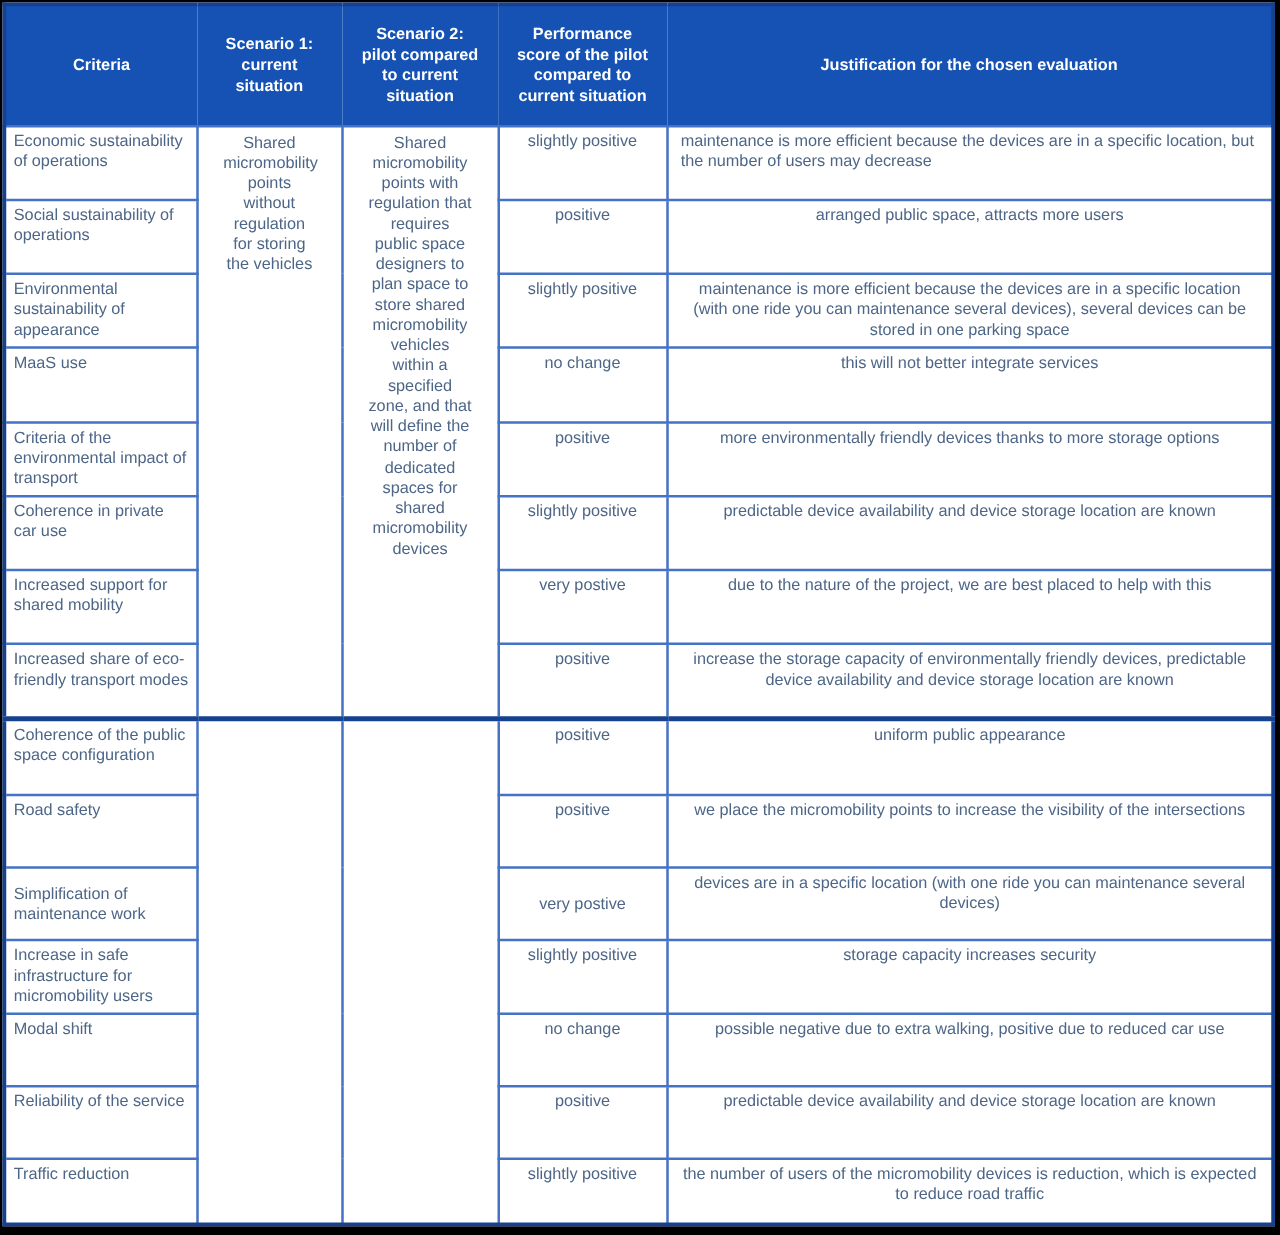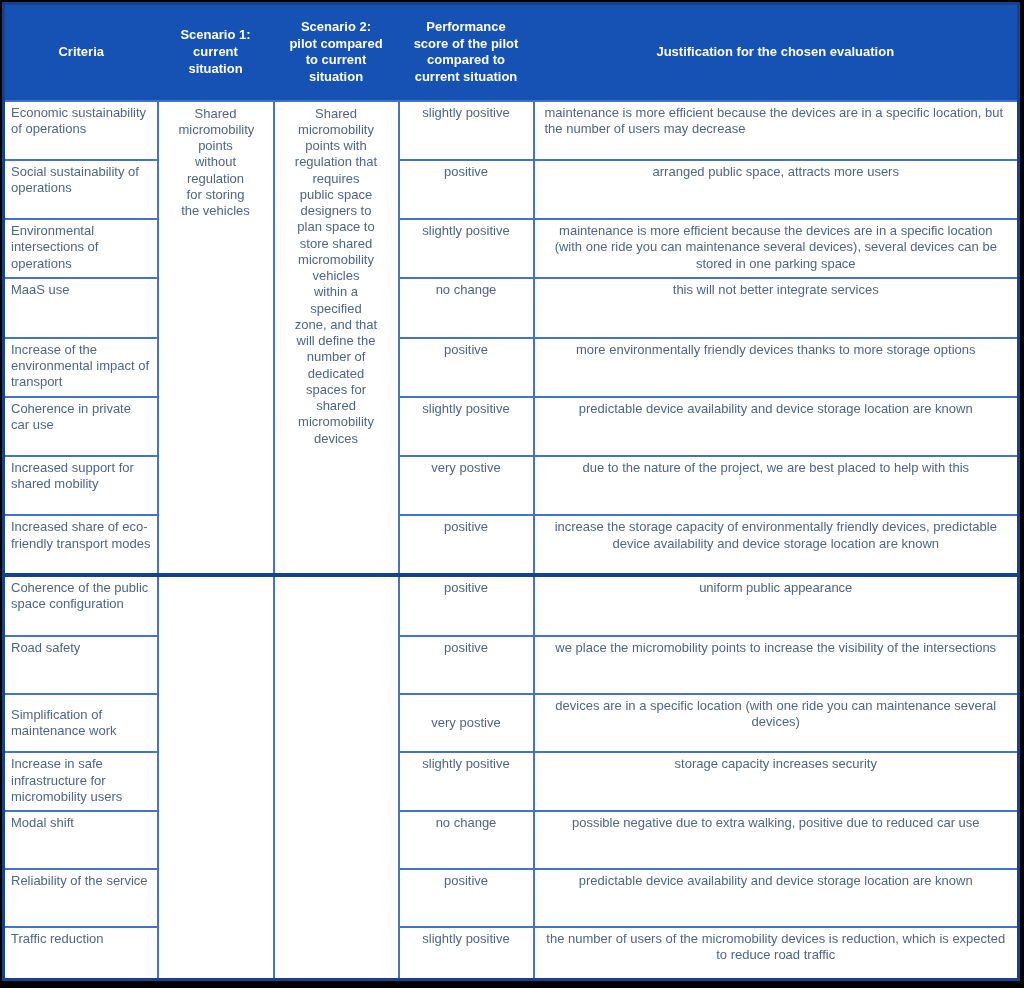--- a/index.html
+++ b/index.html
@@ -73,31 +73,31 @@
           <td class="scenario" rowspan="8">Shared micromobility points with regulation that requires public space designers to plan space to store shared micromobility vehicles within a specified zone, and that will define the number of dedicated spaces for shared micromobility devices</td>
           <td class="score">slightly positive</td>
           <td class="just align-left">maintenance is more efficient because the devices are in a specific location, but the number of users may decrease</td>
         </tr>
         <tr class="r-a">
           <td class="criteria">Social sustainability of operations</td>
           <td class="score">positive</td>
           <td class="just">arranged public space, attracts more users</td>
         </tr>
         <tr class="r-a">
-          <td class="criteria">Environmental intersections of operations</td>
+          <td class="criteria">Environmental sustainability of appearance</td>
           <td class="score">slightly positive</td>
           <td class="just">maintenance is more efficient because the devices are in a specific location (with one ride you can maintenance several devices), several devices can be stored in one parking space</td>
         </tr>
         <tr class="r-a">
           <td class="criteria">MaaS use</td>
           <td class="score">no change</td>
           <td class="just">this will not better integrate services</td>
         </tr>
         <tr class="r-a">
-          <td class="criteria">Increase of the environmental impact of transport</td>
+          <td class="criteria">Criteria of the environmental impact of transport</td>
           <td class="score">positive</td>
           <td class="just">more environmentally friendly devices thanks to more storage options</td>
         </tr>
         <tr class="r-a">
           <td class="criteria">Coherence in private car use</td>
           <td class="score">slightly positive</td>
           <td class="just">predictable device availability and device storage location are known</td>
         </tr>
         <tr class="r-a">
           <td class="criteria">Increased support for shared mobility</td>

